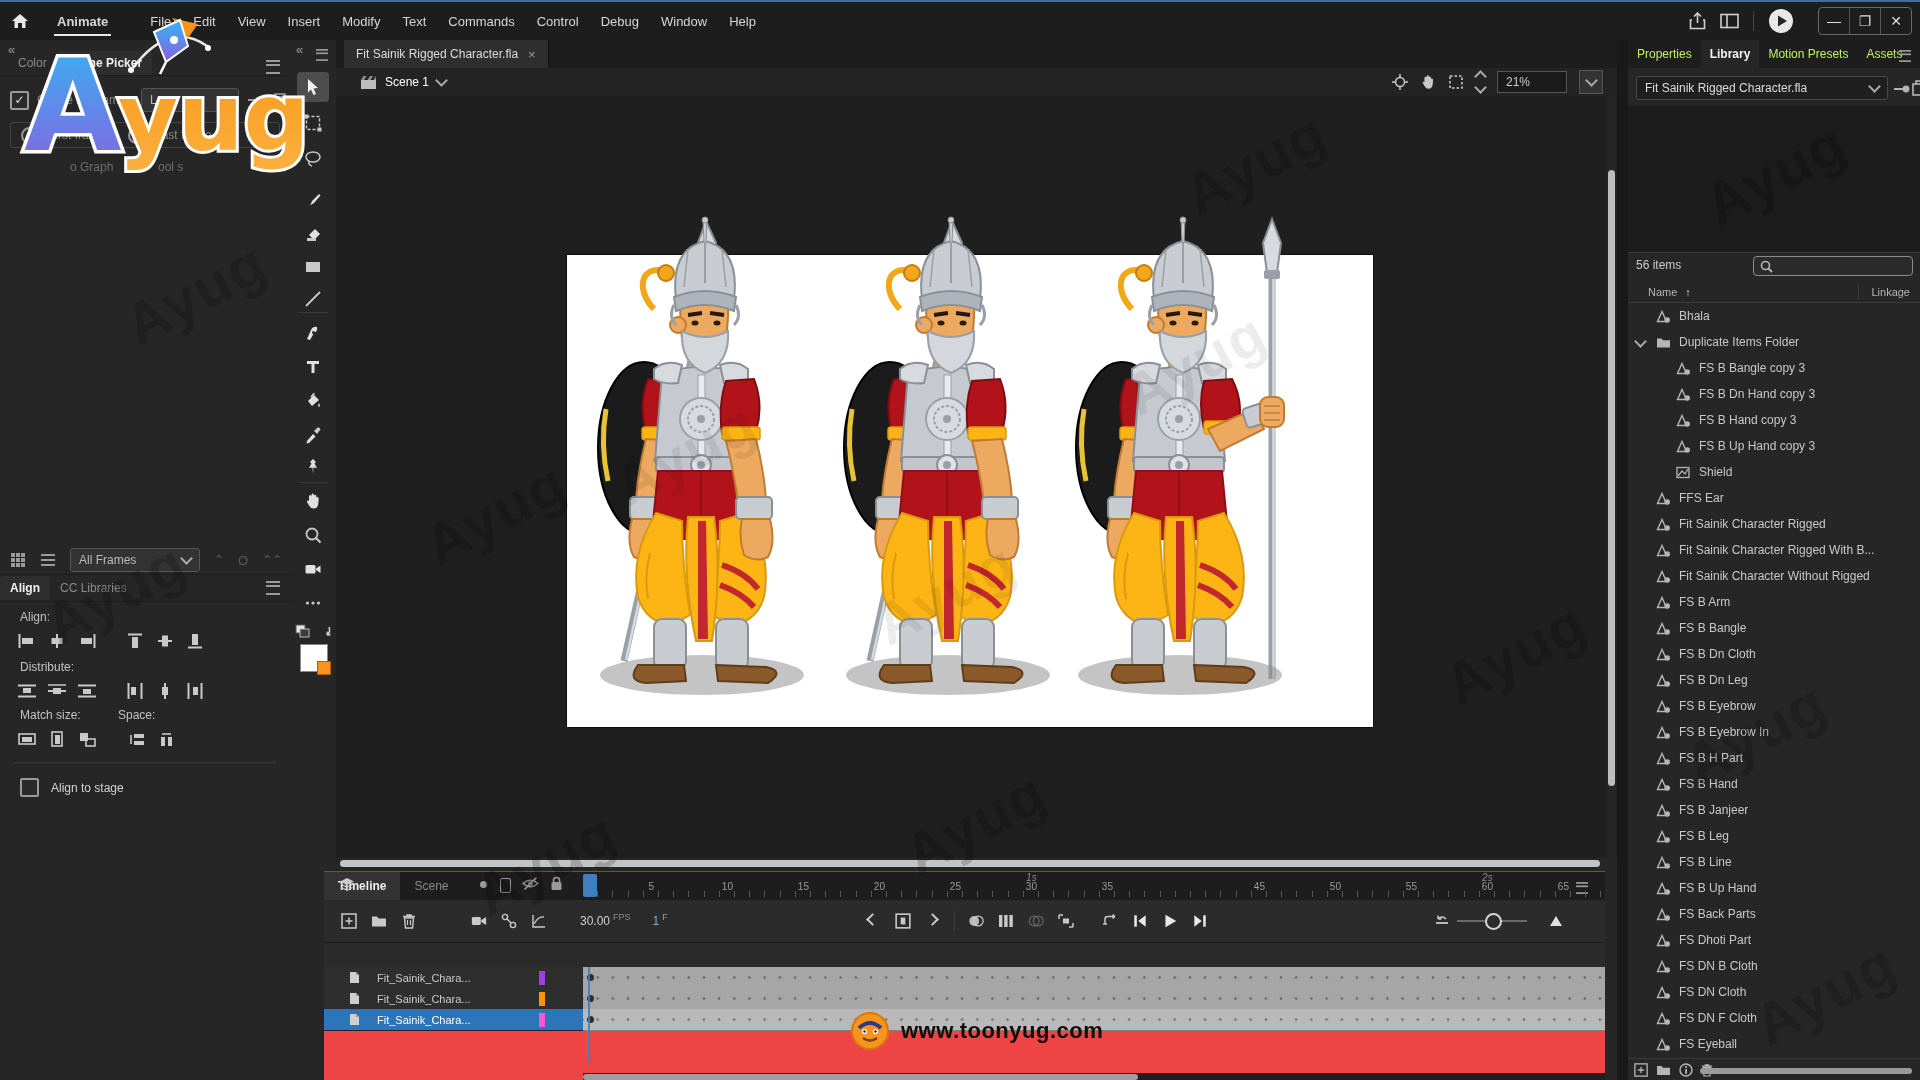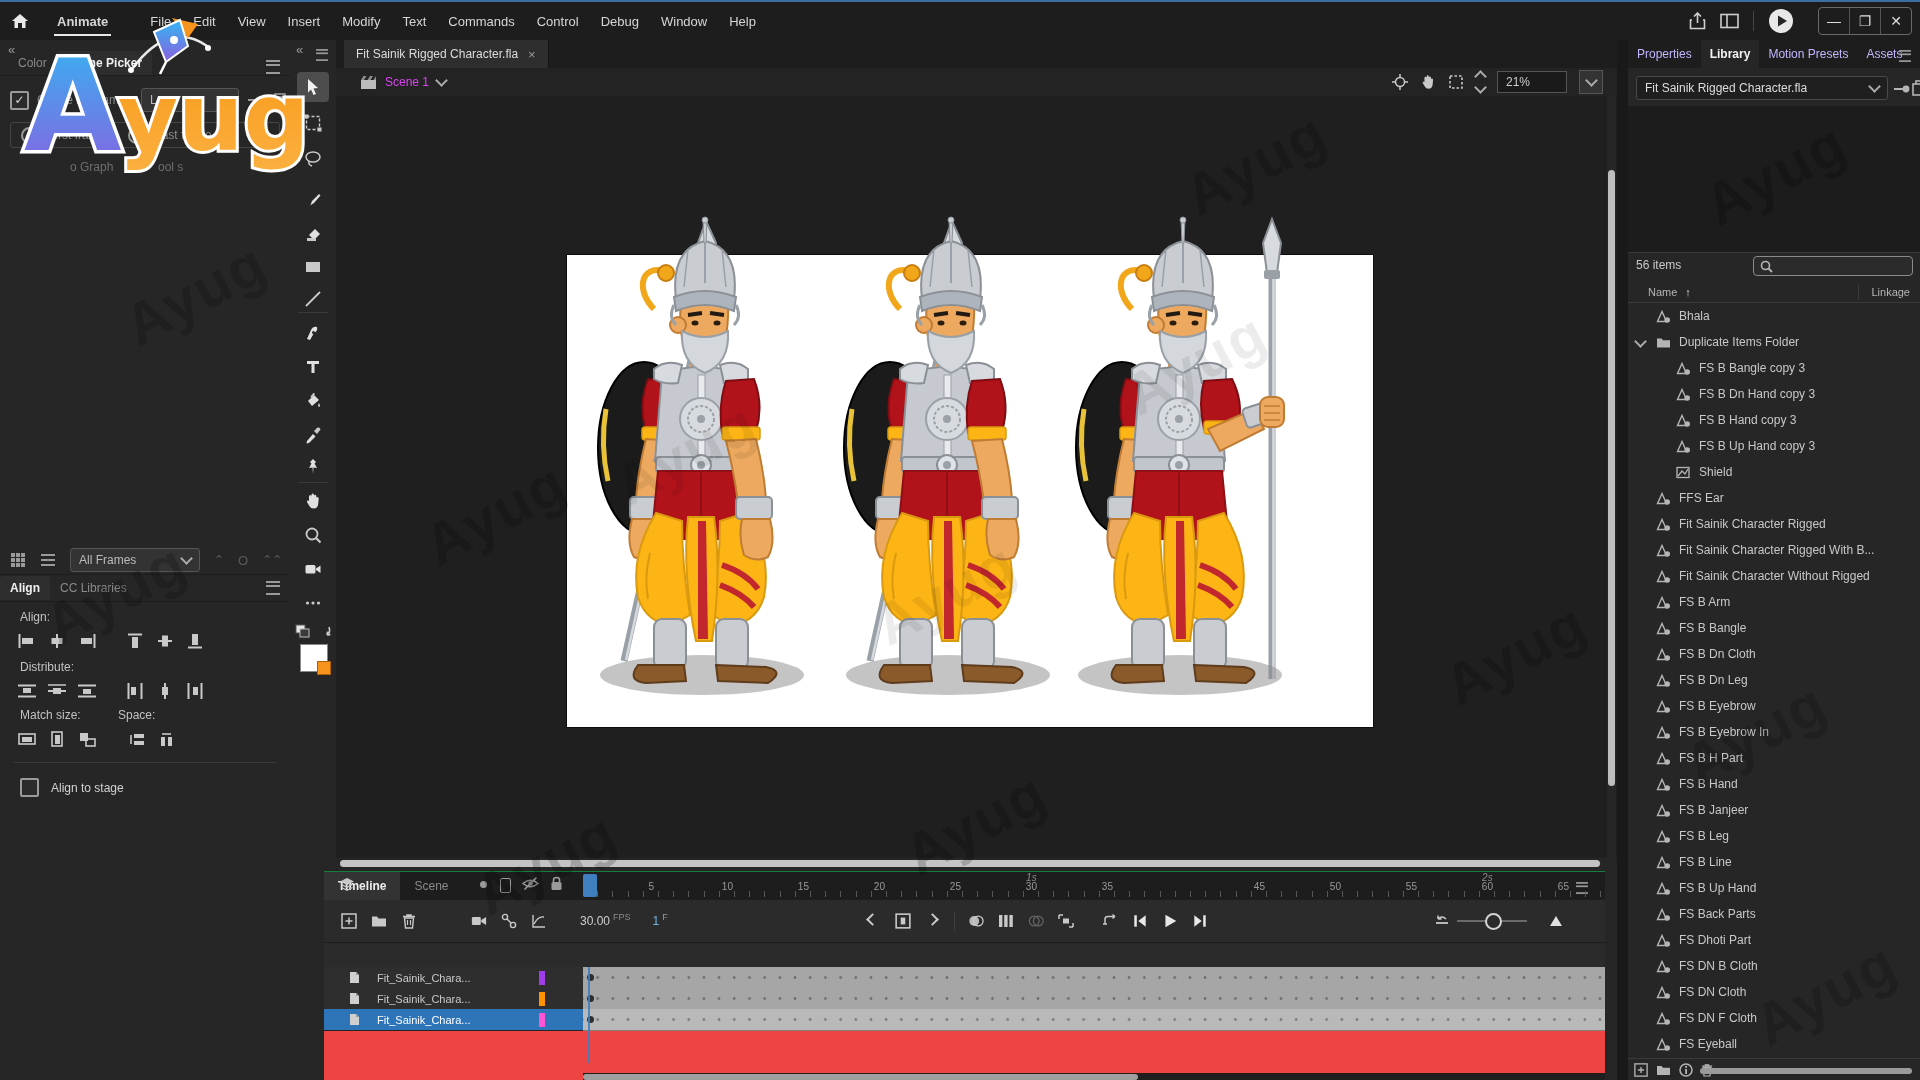--- a/index.html
+++ b/index.html
@@ -94,21 +94,21 @@
   .kf-dot{position:absolute;left:4px;top:7px;width:7px;height:7px;border-radius:50%;background:#2e2e2e;}
   .playhead-head{position:absolute;left:0px;top:2px;width:14px;height:23px;background:#3f7fbf;border-radius:2px;}
   .playhead-line{position:absolute;left:264px;top:95px;width:2px;height:96px;background:#3f7fbf;opacity:.9;}
   .tl-hscroll{position:absolute;left:259px;top:201px;width:1022px;height:8px;background:#1f1f1f;}
   .tl-hscroll .thumb{position:absolute;left:0;top:1px;width:555px;height:6px;background:#9f9f9f;border-radius:3px;}
 
   
   .rgap{left:1617px;top:40px;width:11px;height:1040px;background:#191919;}
   .right-panel{left:1628px;top:40px;width:292px;height:1040px;background:#262626;}
   .rp-tabs{left:0;top:0;width:292px;height:28px;background:#1d1d1d;display:flex;align-items:center;}
-  .rp-tab{padding:0 9px;font-size:12px;color:#c4b5fd;height:28px;display:flex;align-items:center;}
+  .rp-tab{padding:0 9px;font-size:12px;color:#bef264;height:28px;display:flex;align-items:center;}
   .rp-tab.active{color:#f2f2f2;font-weight:bold;background:#262626;}
   .doc-select{left:8px;top:36px;width:252px;height:24px;background:#1f1f1f;border:1px solid #4a4a4a;border-radius:3px;
     display:flex;align-items:center;justify-content:space-between;padding:0 8px;box-sizing:border-box;color:#ddd;}
   .preview{left:0;top:66px;width:292px;height:146px;background:#1c1c1c;border-bottom:1px solid #3a3a3a;}
   .searchbox{left:125px;top:216px;width:160px;height:20px;border:1px solid #8a8a8a;border-radius:4px;background:#2b2b2b;display:flex;align-items:center;padding:0 6px;box-sizing:border-box;gap:5px;}
   .lib-header{left:0;top:242px;width:292px;height:20px;border-bottom:1px solid #3a3a3a;font-size:11px;color:#b5b5b5;}
   .lib-list{left:0;top:263px;width:292px;height:795px;overflow:hidden;}
   .lib-row{position:relative;height:26px;display:flex;align-items:center;padding-left:28px;box-sizing:border-box;gap:8px;}
   .lib-row .chevwrap{position:absolute;left:8px;visibility:hidden;}
   .lib-row.t-folder .chevwrap{visibility:visible;}
@@ -620,21 +620,21 @@
       <span style="color:#9a9a9a;font-size:13px;">×</span>
     </div>
   </div>
 
   <div class="abs editbar">
     <div class="abs row" style="left:24px;top:0;height:28px;gap:8px;">
       <svg width="17" height="15" viewBox="0 0 17 15">
         <path d="M1 5 h15 v9 H1 Z" fill="#bdbdbd"></path>
           <path d="M1 5 L3.5 1 h3 L4 5 Z M7.5 5 L10 1 h3 L10.5 5 Z M13.5 5 L16 1 v4 Z" fill="#8f8f8f"></path>
       </svg>
-      <span style="color:#d946ef;">Scene 1</span>
+      <span style="color:#ffffff;">Scene 1</span>
       <span class="chev"></span>
     </div>
     <div class="abs row" style="right:14px;top:4px;height:20px;gap:12px;">
       <svg width="16" height="16" viewBox="0 0 16 16">
         <circle cx="8" cy="8" r="4.5" fill="none" stroke="#c9c9c9" stroke-width="1.5"></circle>
           <path d="M8 0 V4 M8 12 V16 M0 8 H4 M12 8 H16" stroke="#c9c9c9" stroke-width="1.5"></path>
       </svg>
       <svg width="16" height="16" viewBox="0 0 18 18">
         <path d="M5 9 V4.5 Q5 3 6.2 3 Q7.2 3 7.4 4.5 V3 Q7.6 1.4 8.8 1.5 Q10 1.6 10 3.2 V4 Q10.2 2.6 11.3 2.8 Q12.4 3 12.4 4.6 V6 Q12.6 4.8 13.6 5 Q14.8 5.3 14.7 7 L14.2 12 Q13.6 16.5 9.6 16.5 Q6.6 16.5 5.4 14 L3.2 10.4 Q2.5 9.2 3.6 8.6 Q4.5 8.2 5 9 Z" fill="#c9c9c9"></path>
       </svg>
@@ -903,20 +903,33 @@
             <span class="kf-dot"></span>
           </div>
         </div>
       </div>
     <div class="playhead-line"></div>
     <div class="tl-hscroll">
         <div class="thumb"></div>
       </div>
   </div>
 
+  <div class="abs toonyug">
+    <svg width="38" height="38" viewBox="0 0 38 38">
+      <circle cx="19" cy="19" r="18" fill="#f7941d"></circle>
+      <circle cx="19" cy="19" r="18" fill="none" stroke="#d97708" stroke-width="2"></circle>
+      <path d="M8 16 Q19 6 30 16" stroke="#2b3990" stroke-width="4" fill="none"></path>
+      <circle cx="13.5" cy="19.5" r="2.6" fill="#fff"></circle>
+        <circle cx="24.5" cy="19.5" r="2.6" fill="#fff"></circle>
+      <circle cx="13.5" cy="19.5" r="1.2" fill="#2b1a00"></circle>
+        <circle cx="24.5" cy="19.5" r="1.2" fill="#2b1a00"></circle>
+      <path d="M12 26 Q19 31 26 26" stroke="#7a4100" stroke-width="2.4" fill="none"></path>
+    </svg>
+    <span class="toonyug-text">www.toonyug.com</span>
+  </div>
 
   <div class="abs rgap"></div>
   <div class="abs right-panel">
     <div class="rp-tabs">
 
     <div class="rp-tab">
           <span>Properties</span>
         </div>
         <div class="rp-tab active">
           <span>Library</span>

